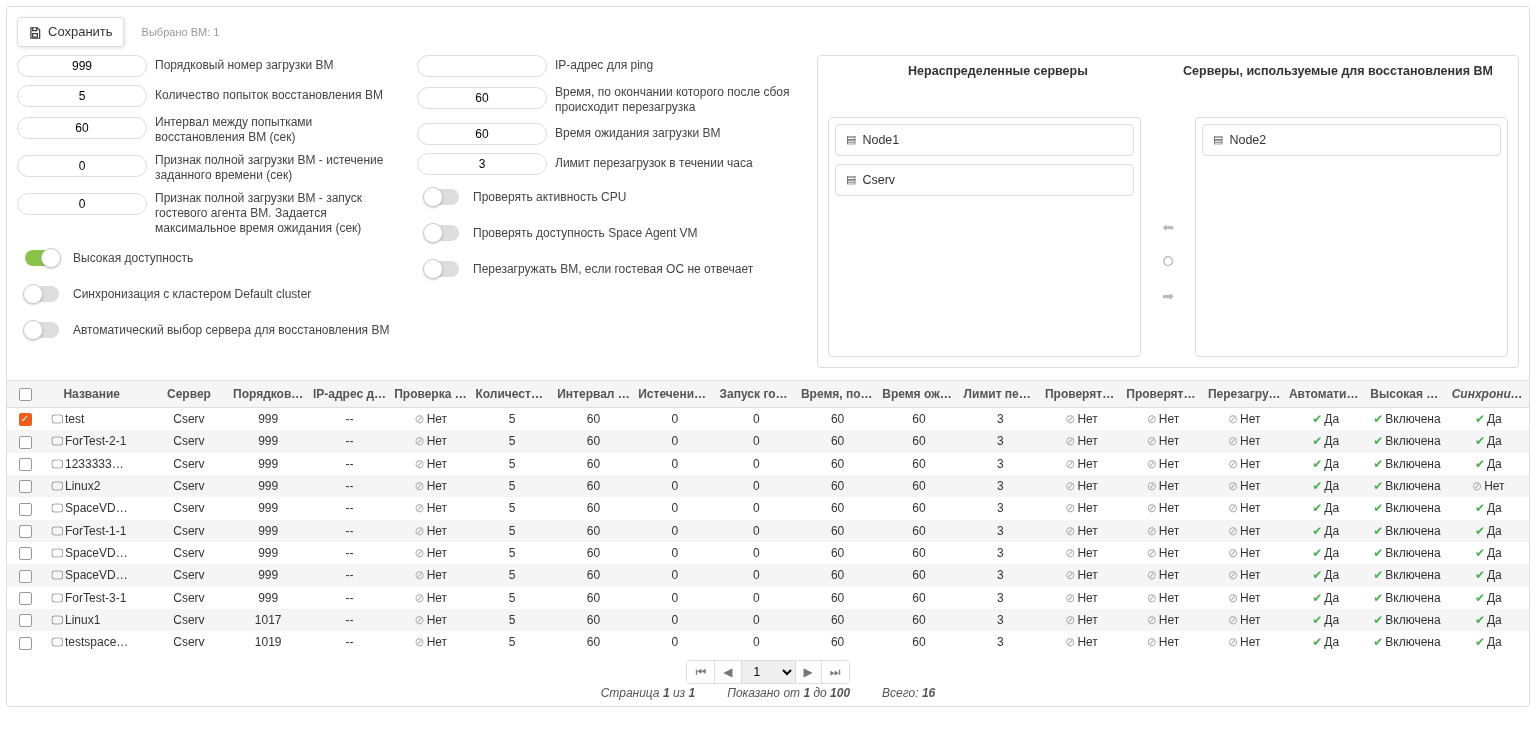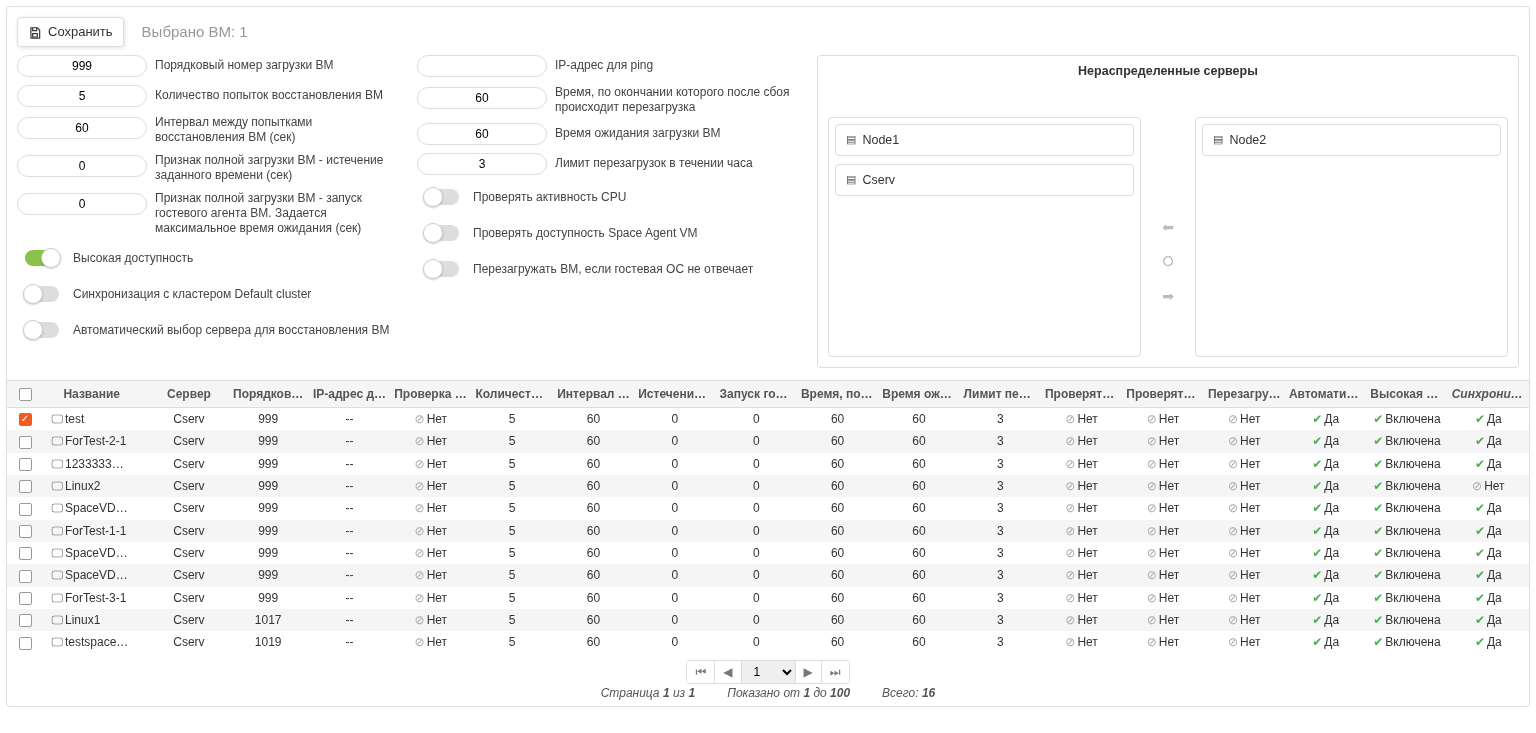--- a/index.html
+++ b/index.html
@@ -45,21 +45,21 @@
     display:inline-flex; align-items:center;
     padding: 6px 10px;
     background:#fff;
     border:1px solid #ddd;
     border-radius:4px;
     margin-right: 18px;
     cursor:pointer;
     box-shadow: 1px 1px 4px rgba(0,0,0,0.12);
   }
   .save-btn .ic { margin-right:6px; }
-  .selected-label { color:#999; font-size: 15px; font-weight:500; }
+  .selected-label { color:#999; font-size: 11px; font-weight:500; }
 
   .form-area {
     display:flex;
     padding: 4px 10px 12px 10px;
     gap: 20px;
   }
   .form-col {
     flex: 0 0 380px;
     display:flex; flex-direction:column; gap:8px;
   }
@@ -307,20 +307,21 @@
             <span class="knob"></span>
           </span>
                <span class="lbl">Перезагружать ВМ, если гостевая ОС не отвечает</span>
         </div>
       </div>
 
     <div class="servers-col">
       <div class="servers-panel">
         <div class="servers-headers">
           <div>Нераспределенные серверы</div>
+          <div>Серверы, используемые для восстановления ВМ</div>
         </div>
         <div class="servers-body">
           <div class="server-list" id="srv-unassigned">
               <div class="server-item">
                 <span class="srv-icon">▤</span>
                 <span>Node1</span>
               </div>
               <div class="server-item">
                 <span class="srv-icon">▤</span>
                 <span>Cserv</span>

